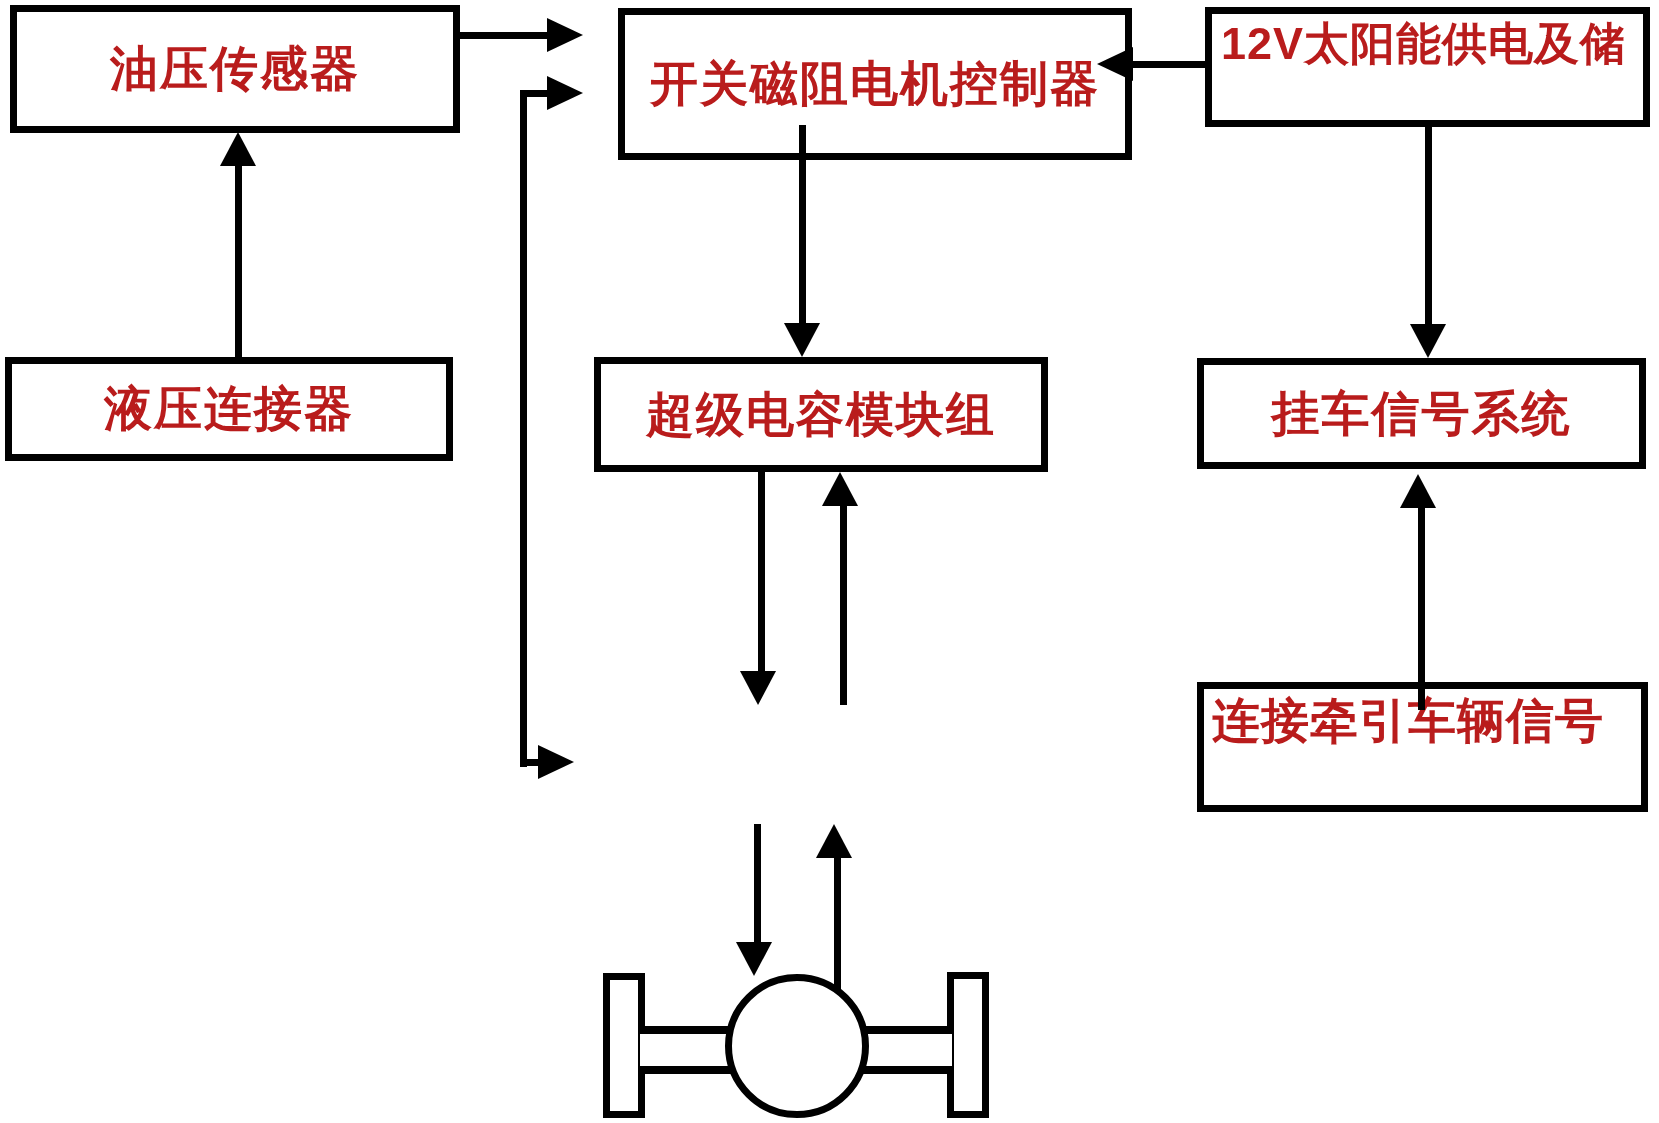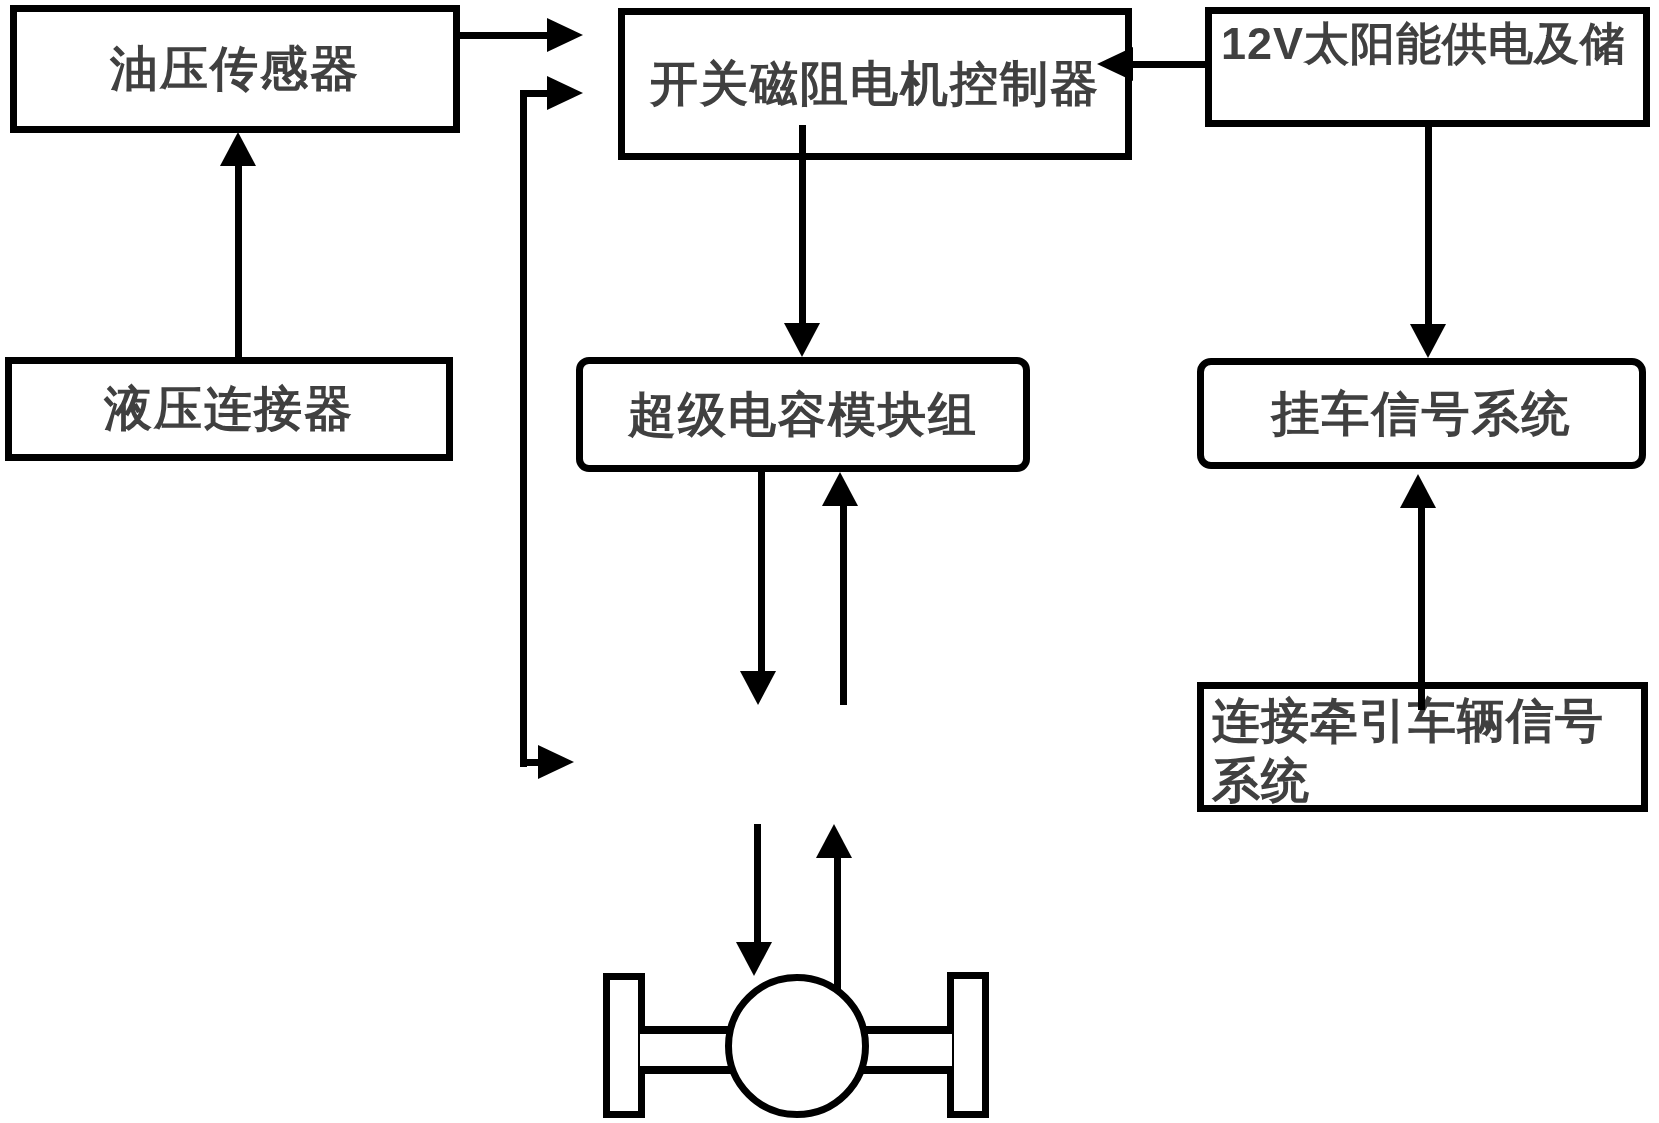--- a/index.html
+++ b/index.html
@@ -9,21 +9,21 @@
     font-family:"Liberation Sans","DejaVu Sans",sans-serif;
     overflow:hidden;
   }
   #canvas{position:relative;width:1659px;height:1123px;background:#ffffff;}
   .box{
     position:absolute;
     border:7px solid #000;
     background:#fff;
     box-sizing:border-box;
     display:flex;align-items:center;justify-content:center;
-    font-weight:bold;font-size:48px;color:#404040;
+    font-weight:bold;font-size:48px;color:#b91c1c;
     letter-spacing:2px;
     white-space:nowrap;
   }
   .box.multiline{
     display:block;white-space:normal;
     text-align:left;padding:2px 8px;
     font-size:45px;line-height:56px;letter-spacing:1px;
   }
   .line{position:absolute;background:#000;}
   .arr{position:absolute;width:0;height:0;}
@@ -49,32 +49,31 @@
   </div>
 
   <div class="box multiline" style="left:1205px;top:7px;width:445px;height:120px;padding-left:9px;">
     <div>12V太阳能供电及储</div>
   </div>
 
   <div class="box" style="left:5px;top:357px;width:448px;height:104px;">
     <span>液压连接器</span>
   </div>
 
-  <div class="box" style="left:576px;top:357px;width:454px;height:115px;border-radius:13px;">
+  <div class="box" style="left:594px;top:357px;width:454px;height:115px;">
     <span>超级电容模块组</span>
   </div>
 
-  <div class="box" style="left:1197px;top:358px;width:449px;height:111px;border-radius:14px;">
+  <div class="box" style="left:1197px;top:358px;width:449px;height:111px;">
     <span>挂车信号系统</span>
   </div>
 
 
   <div class="box multiline" style="left:1197px;top:682px;width:451px;height:130px;font-size:48px;line-height:60px;">
     <div>连接牵引车辆信号</div>
-    <div>系统</div>
   </div>
 
   <div class="line" style="left:235px;top:166px;width:7px;height:191px;"></div>
   <div class="arr up" style="left:220px;top:132px;"></div>
 
   <div class="line" style="left:460px;top:32px;width:88px;height:7px;"></div>
   <div class="arr right" style="left:547px;top:18px;"></div>
 
   <div class="line" style="left:1132px;top:61px;width:73px;height:7px;"></div>
   <div class="arr left" style="left:1097px;top:47px;"></div>

